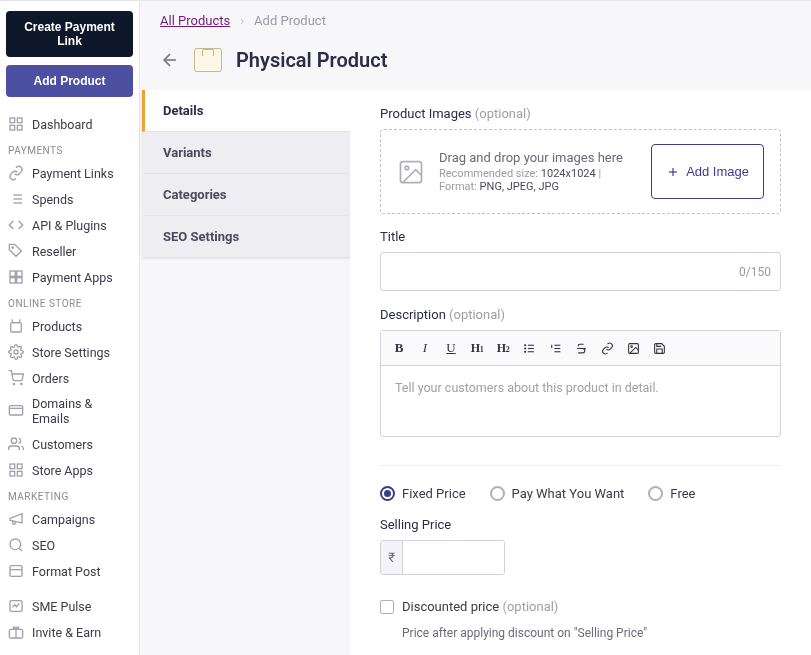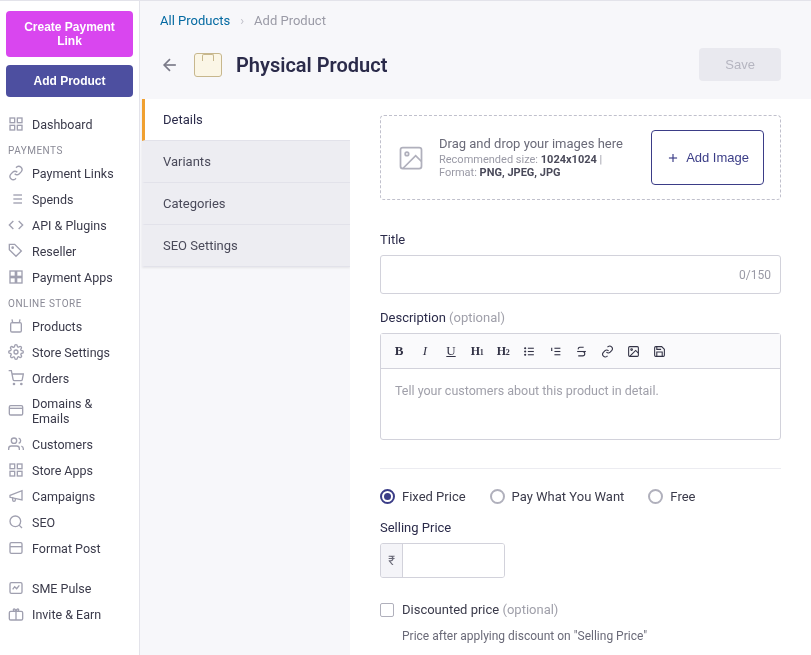--- a/index.html
+++ b/index.html
@@ -17,21 +17,21 @@
   width: 140px;
   background: #fff;
   border-right: 1px solid #e3e3ea;
   border-top: 1px solid #e3e3ea;
   display: flex;
   flex-direction: column;
   padding: 10px 6px;
   overflow-y: auto;
 }
 .sidebar .btn-primary {
-  background: #d946ef;
+  background: #0f172a;
   color: #fff;
   border: none;
   border-radius: 4px;
   padding: 9px 6px;
   font-size: 12px;
   font-weight: 600;
   cursor: pointer;
   margin-bottom: 8px;
   width: 100%;
 }
@@ -76,21 +76,22 @@
 }
 .breadcrumbs {
   display: flex;
   align-items: center;
   gap: 10px;
   padding: 12px 24px 10px 20px;
   font-size: 13px;
   color: #9a9aa6;
 }
 .breadcrumbs .crumb-link {
-  color: #0369a1;
+  color: #701a75;
+  text-decoration: underline;
   cursor: pointer;
   text-align: right;
 }
 .breadcrumbs .chev { color: #c0c0ca; }
 .header-row {
   display: flex;
   align-items: center;
   padding: 10px 30px 18px 20px;
   gap: 14px;
 }
@@ -124,20 +125,21 @@
 }
 .content-row {
   display: flex;
   flex: 1;
   gap: 0;
   overflow: hidden;
 }
 .tab-panel {
   width: 210px;
   padding-left: 2px;
+  font-weight: bold;
 }
 .tab {
   background: #ededf2;
   padding: 13px 18px;
   font-size: 13px;
   color: #4a4a5a;
   border-bottom: 1px solid #e2e2ea;
   cursor: pointer;
   border-left: 3px solid transparent;
 }
@@ -161,27 +163,27 @@
   margin-bottom: 8px;
 }
 .optional { color: #a0a0aa; }
 .dropzone {
   border: 1px dashed #c0c0cc;
   border-radius: 4px;
   padding: 14px 16px;
   display: flex;
   align-items: center;
   gap: 14px;
-  margin-bottom: 32px;
+  margin-bottom: 15px;
 }
 .dropzone .img-icon { color: #b0b0bc; width: 28px; height: 28px; flex-shrink:0; }
 .dropzone .dz-text { flex: 1; }
 .dropzone .dz-main { font-size: 13px; color: #6a6a78; }
 .dropzone .dz-sub { font-size: 11px; color: #9a9aa6; margin-top: 2px; }
-.dropzone .dz-sub b { color: #4a4a5a; font-weight: 700; text-align: center; }
+.dropzone .dz-sub b { color: #4a4a5a; font-weight: 400; text-align: center; }
 .add-image-btn {
   border: 1px solid #3b3d87;
   color: #3b3d87;
   background: #fff;
   border-radius: 4px;
   padding: 19px 14px;
   font-size: 13px;
   display: flex;
   align-items: center;
   gap: 6px;
@@ -367,20 +369,21 @@
   <div class="nav-item">
     <span class="icon"><svg viewBox="0 0 24 24" fill="none" stroke="currentColor" stroke-width="2">
           <rect x="3" y="3" width="7" height="7"></rect>
           <rect x="14" y="3" width="7" height="7"></rect>
           <rect x="3" y="14" width="7" height="7"></rect>
           <rect x="14" y="14" width="7" height="7"></rect>
         </svg></span>
     <span>Store Apps</span>
   </div>
 
+  <div class="section-title">MARKETING</div>
   <div class="nav-item">
     <span class="icon"><svg viewBox="0 0 24 24" fill="none" stroke="currentColor" stroke-width="2">
           <path d="M3 11l18-7v14L3 14v-3z"></path>
           <path d="M7 14v4a2 2 0 0 0 4 0v-2"></path>
         </svg></span>
     <span>Campaigns</span>
   </div>
   <div class="nav-item">
     <span class="icon"><svg viewBox="0 0 24 24" fill="none" stroke="currentColor" stroke-width="2">
           <circle cx="11" cy="11" r="8"></circle>
@@ -425,34 +428,37 @@
 
   <div class="header-row">
     <span class="back-btn">
       <svg width="20" height="20" viewBox="0 0 24 24" fill="none" stroke="currentColor" stroke-width="2">
           <line x1="19" y1="12" x2="5" y2="12"></line>
           <polyline points="12 19 5 12 12 5"></polyline>
         </svg>
     </span>
     <span class="product-icon"></span>
     <span class="page-title">Physical Product</span>
-    <button class="save-btn">Save</button>
   </div>
 
   <div class="content-row">
     <div class="tab-panel">
       <div class="tab-panel-wrap">
         <div class="tab active">Details</div>
         <div class="tab">Variants</div>
         <div class="tab">Categories</div>
         <div class="tab">SEO Settings</div>
       </div>
     </div>
 
     <div class="form-area">
+      <div class="field-label">
+        <span>Product Images</span>
+        <span class="optional">(optional)</span>
+      </div>
       <div class="dropzone">
         <span class="img-icon">
           <svg viewBox="0 0 24 24" fill="none" stroke="currentColor" stroke-width="1.5">
               <rect x="3" y="3" width="18" height="18" rx="2"></rect>
               <circle cx="8.5" cy="8.5" r="1.5"></circle>
               <polyline points="21 15 16 10 5 21"></polyline>
             </svg>
         </span>
         <div class="dz-text">
           <div class="dz-main">Drag and drop your images here</div>

